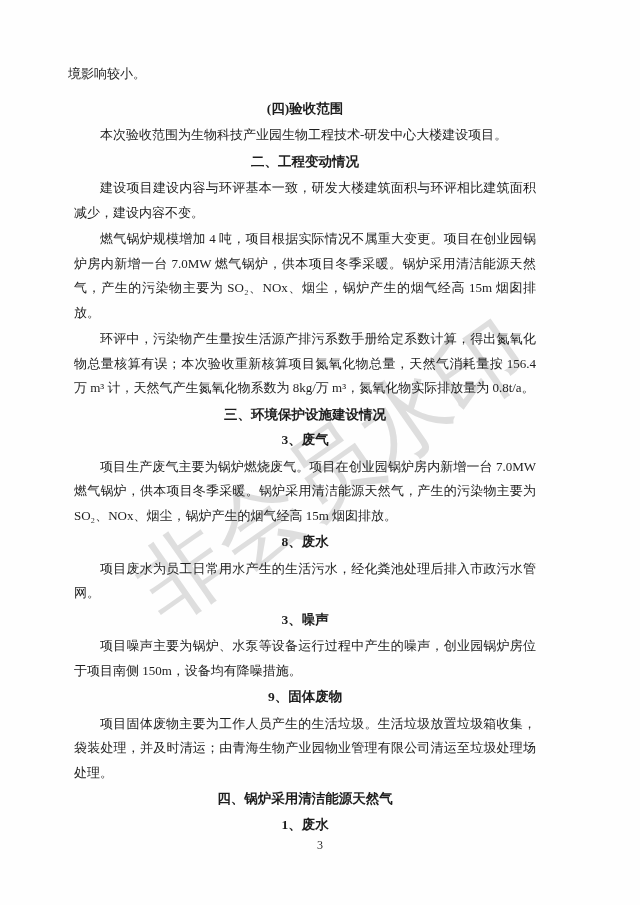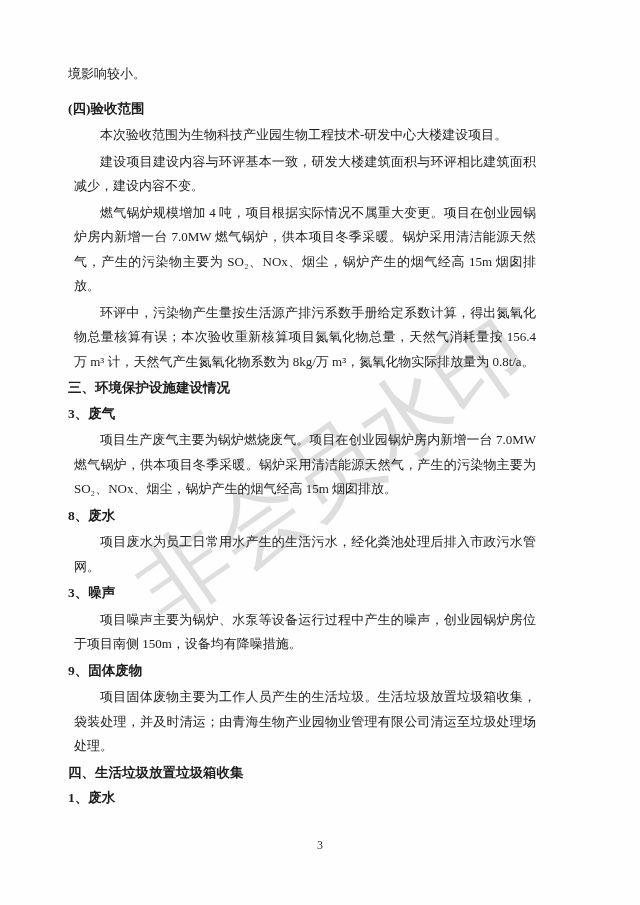--- a/index.html
+++ b/index.html
@@ -45,21 +45,21 @@
   .cont {
     line-height: 24.5px;
     margin: 0;
     text-align: justify;
   }
   .h {
     line-height: 24.5px;
     margin: 1px 0;
     font-weight: bold;
     font-size: 13.5px;
-    text-align: left;
+    text-align: center;
   }
   .h.first-heading {
     margin-top: 10px;
   }
   .p {
     line-height: 24.5px;
     margin: 2px 6px;
     text-indent: 2em;
     text-align: justify;
   }
@@ -81,20 +81,21 @@
 
   <div class="watermark">非会员水印</div>
 
   <div class="content">
     <div class="cont">境影响较小。</div>
 
     <div class="h first-heading">(四)验收范围</div>
 
     <div class="p">本次验收范围为生物科技产业园生物工程技术-研发中心大楼建设项目。</div>
 
+    <div class="h">二、工程变动情况</div>
 
     <div class="p">建设项目建设内容与环评基本一致，研发大楼建筑面积与环评相比建筑面积减少，建设内容不变。</div>
 
     <div class="p">燃气锅炉规模增加 4 吨，项目根据实际情况不属重大变更。项目在创业园锅炉房内新增一台 7.0MW 燃气锅炉，供本项目冬季采暖。锅炉采用清洁能源天然气，产生的污染物主要为 SO₂、NOx、烟尘，锅炉产生的烟气经高 15m 烟囱排放。</div>
 
     <div class="p">环评中，污染物产生量按生活源产排污系数手册给定系数计算，得出氮氧化物总量核算有误；本次验收重新核算项目氮氧化物总量，天然气消耗量按 156.4 万 m³ 计，天然气产生氮氧化物系数为 8kg/万 m³，氮氧化物实际排放量为 0.8t/a。</div>
 
     <div class="h">三、环境保护设施建设情况</div>
 
     <div class="h">3、废气</div>
@@ -106,20 +107,20 @@
     <div class="p">项目废水为员工日常用水产生的生活污水，经化粪池处理后排入市政污水管网。</div>
 
     <div class="h">3、噪声</div>
 
     <div class="p">项目噪声主要为锅炉、水泵等设备运行过程中产生的噪声，创业园锅炉房位于项目南侧 150m，设备均有降噪措施。</div>
 
     <div class="h">9、固体废物</div>
 
     <div class="p">项目固体废物主要为工作人员产生的生活垃圾。生活垃圾放置垃圾箱收集，袋装处理，并及时清运；由青海生物产业园物业管理有限公司清运至垃圾处理场处理。</div>
 
-    <div class="h">四、生活垃圾放置垃圾箱收集</div>
+    <div class="h">四、锅炉采用清洁能源天然气</div>
 
     <div class="h">1、废水</div>
   </div>
 
   <div class="pageno">3</div>
 
 </div>
 
 </body></html>

